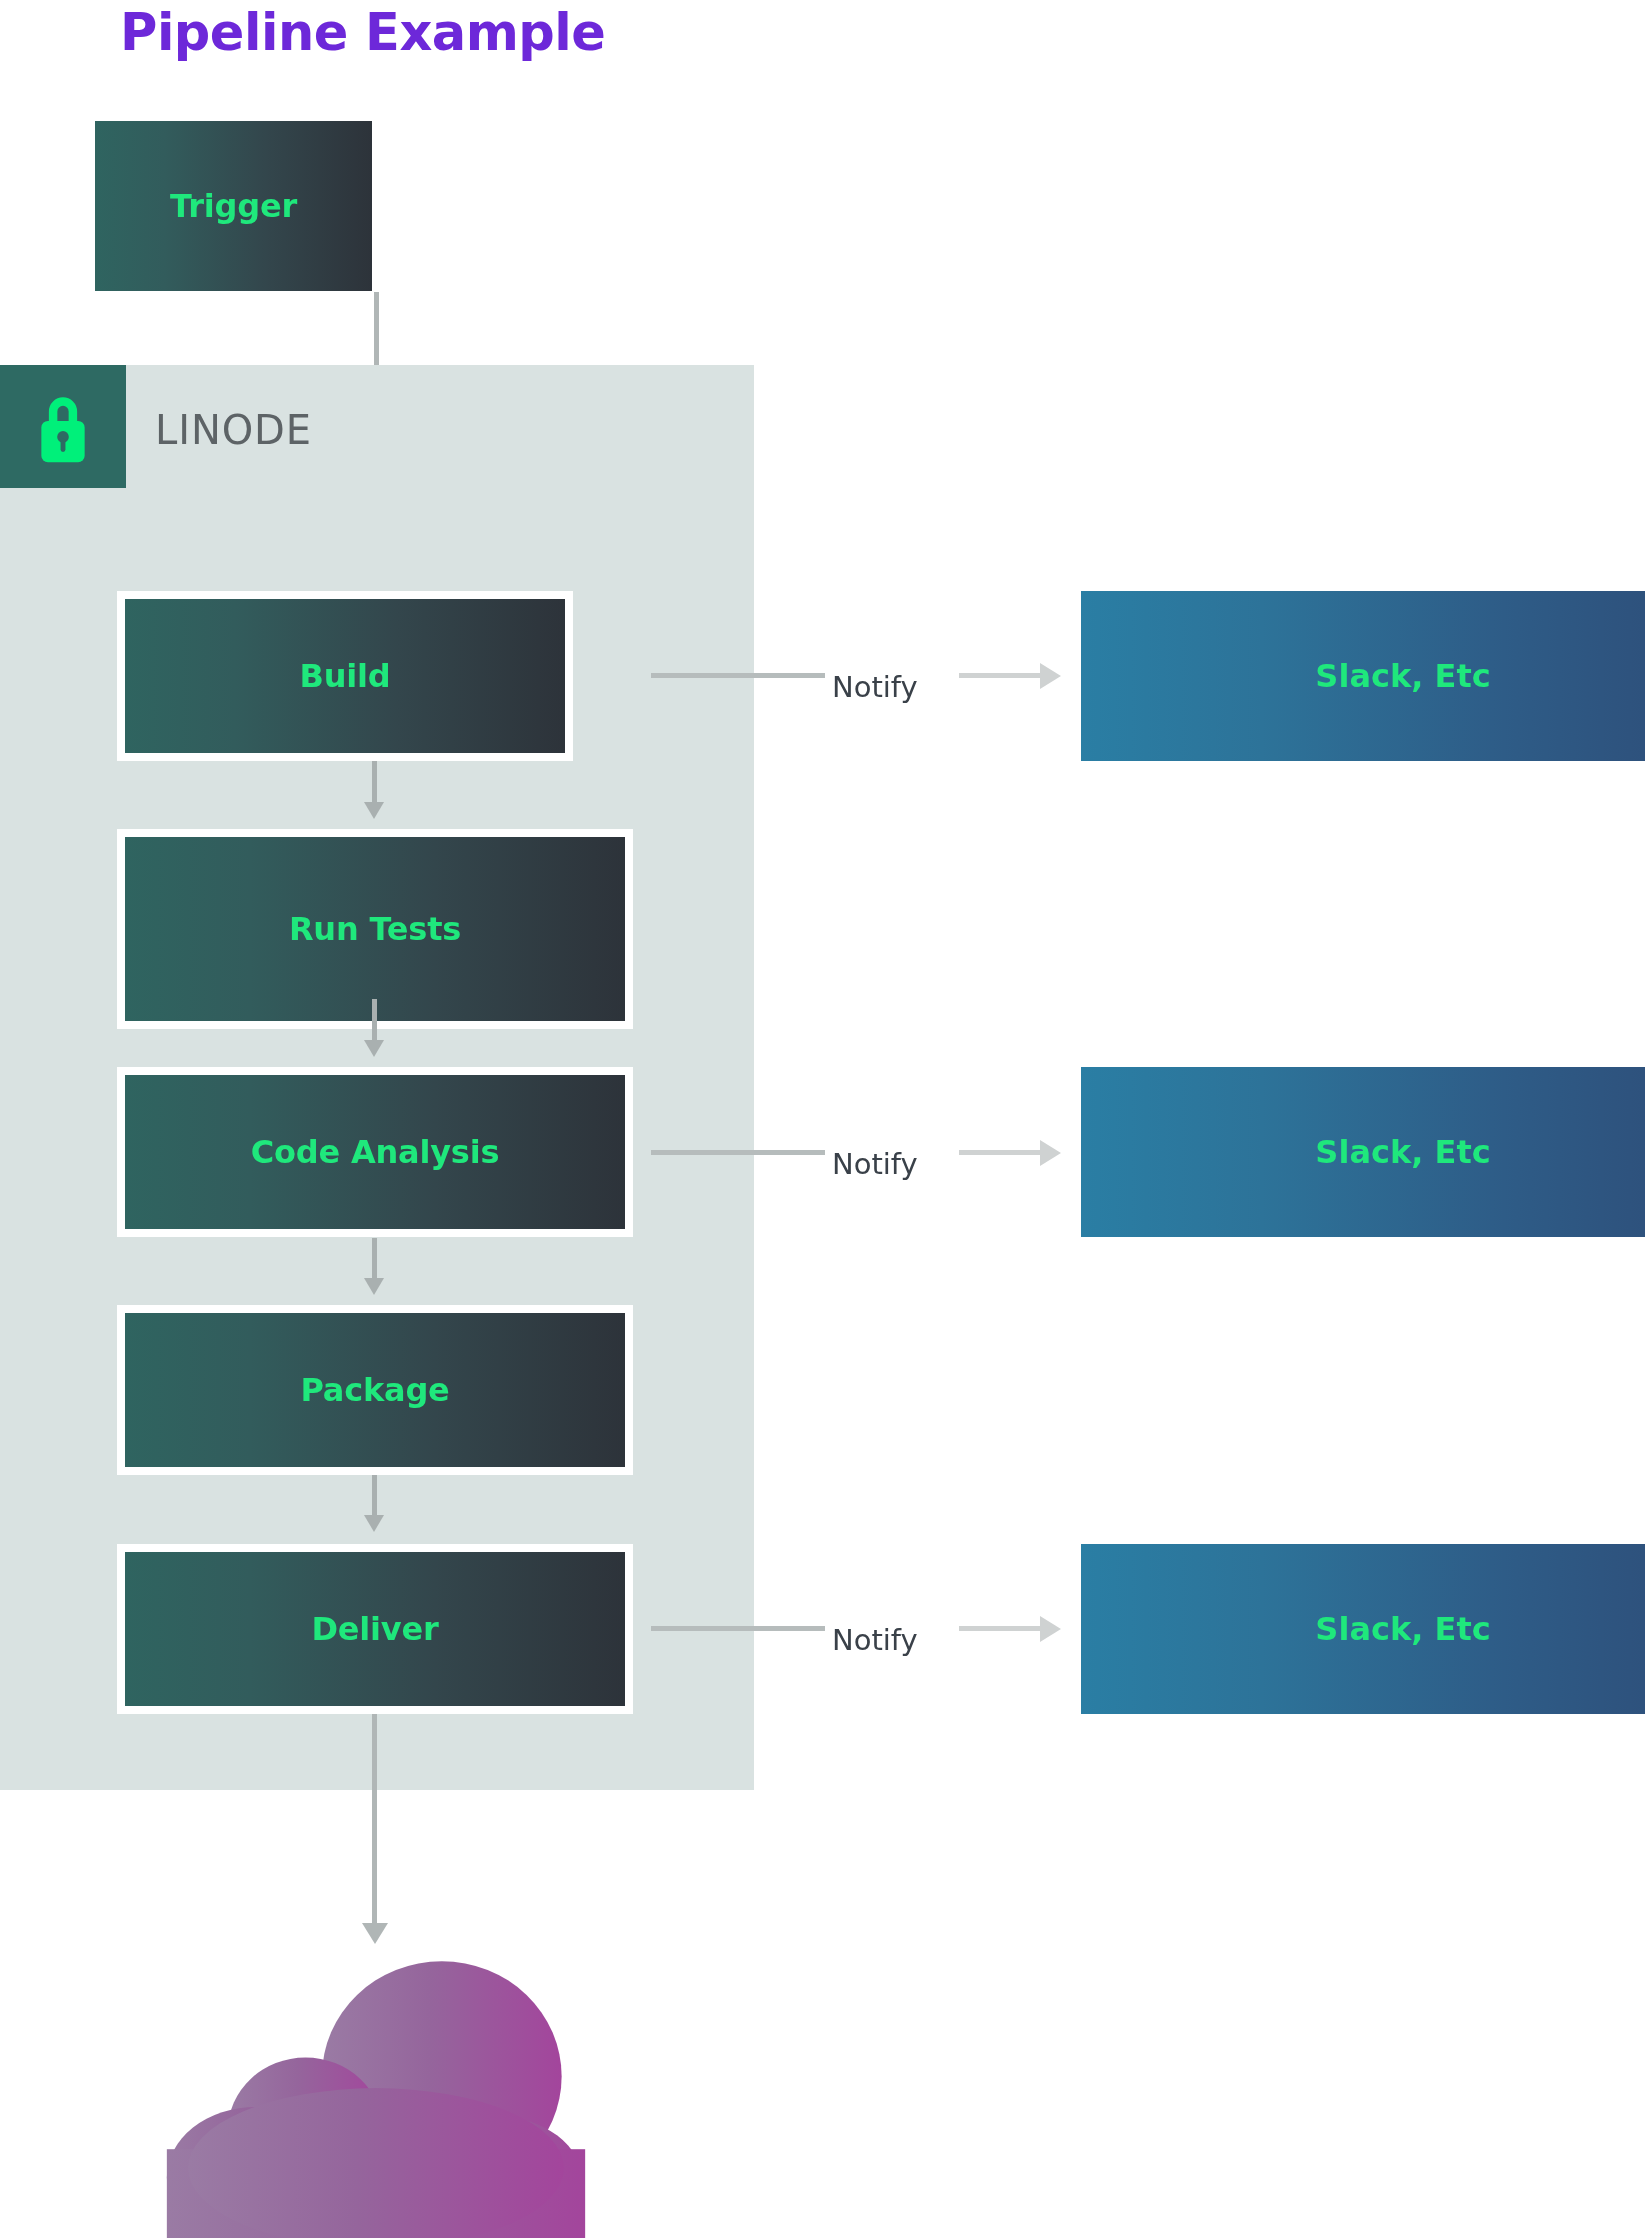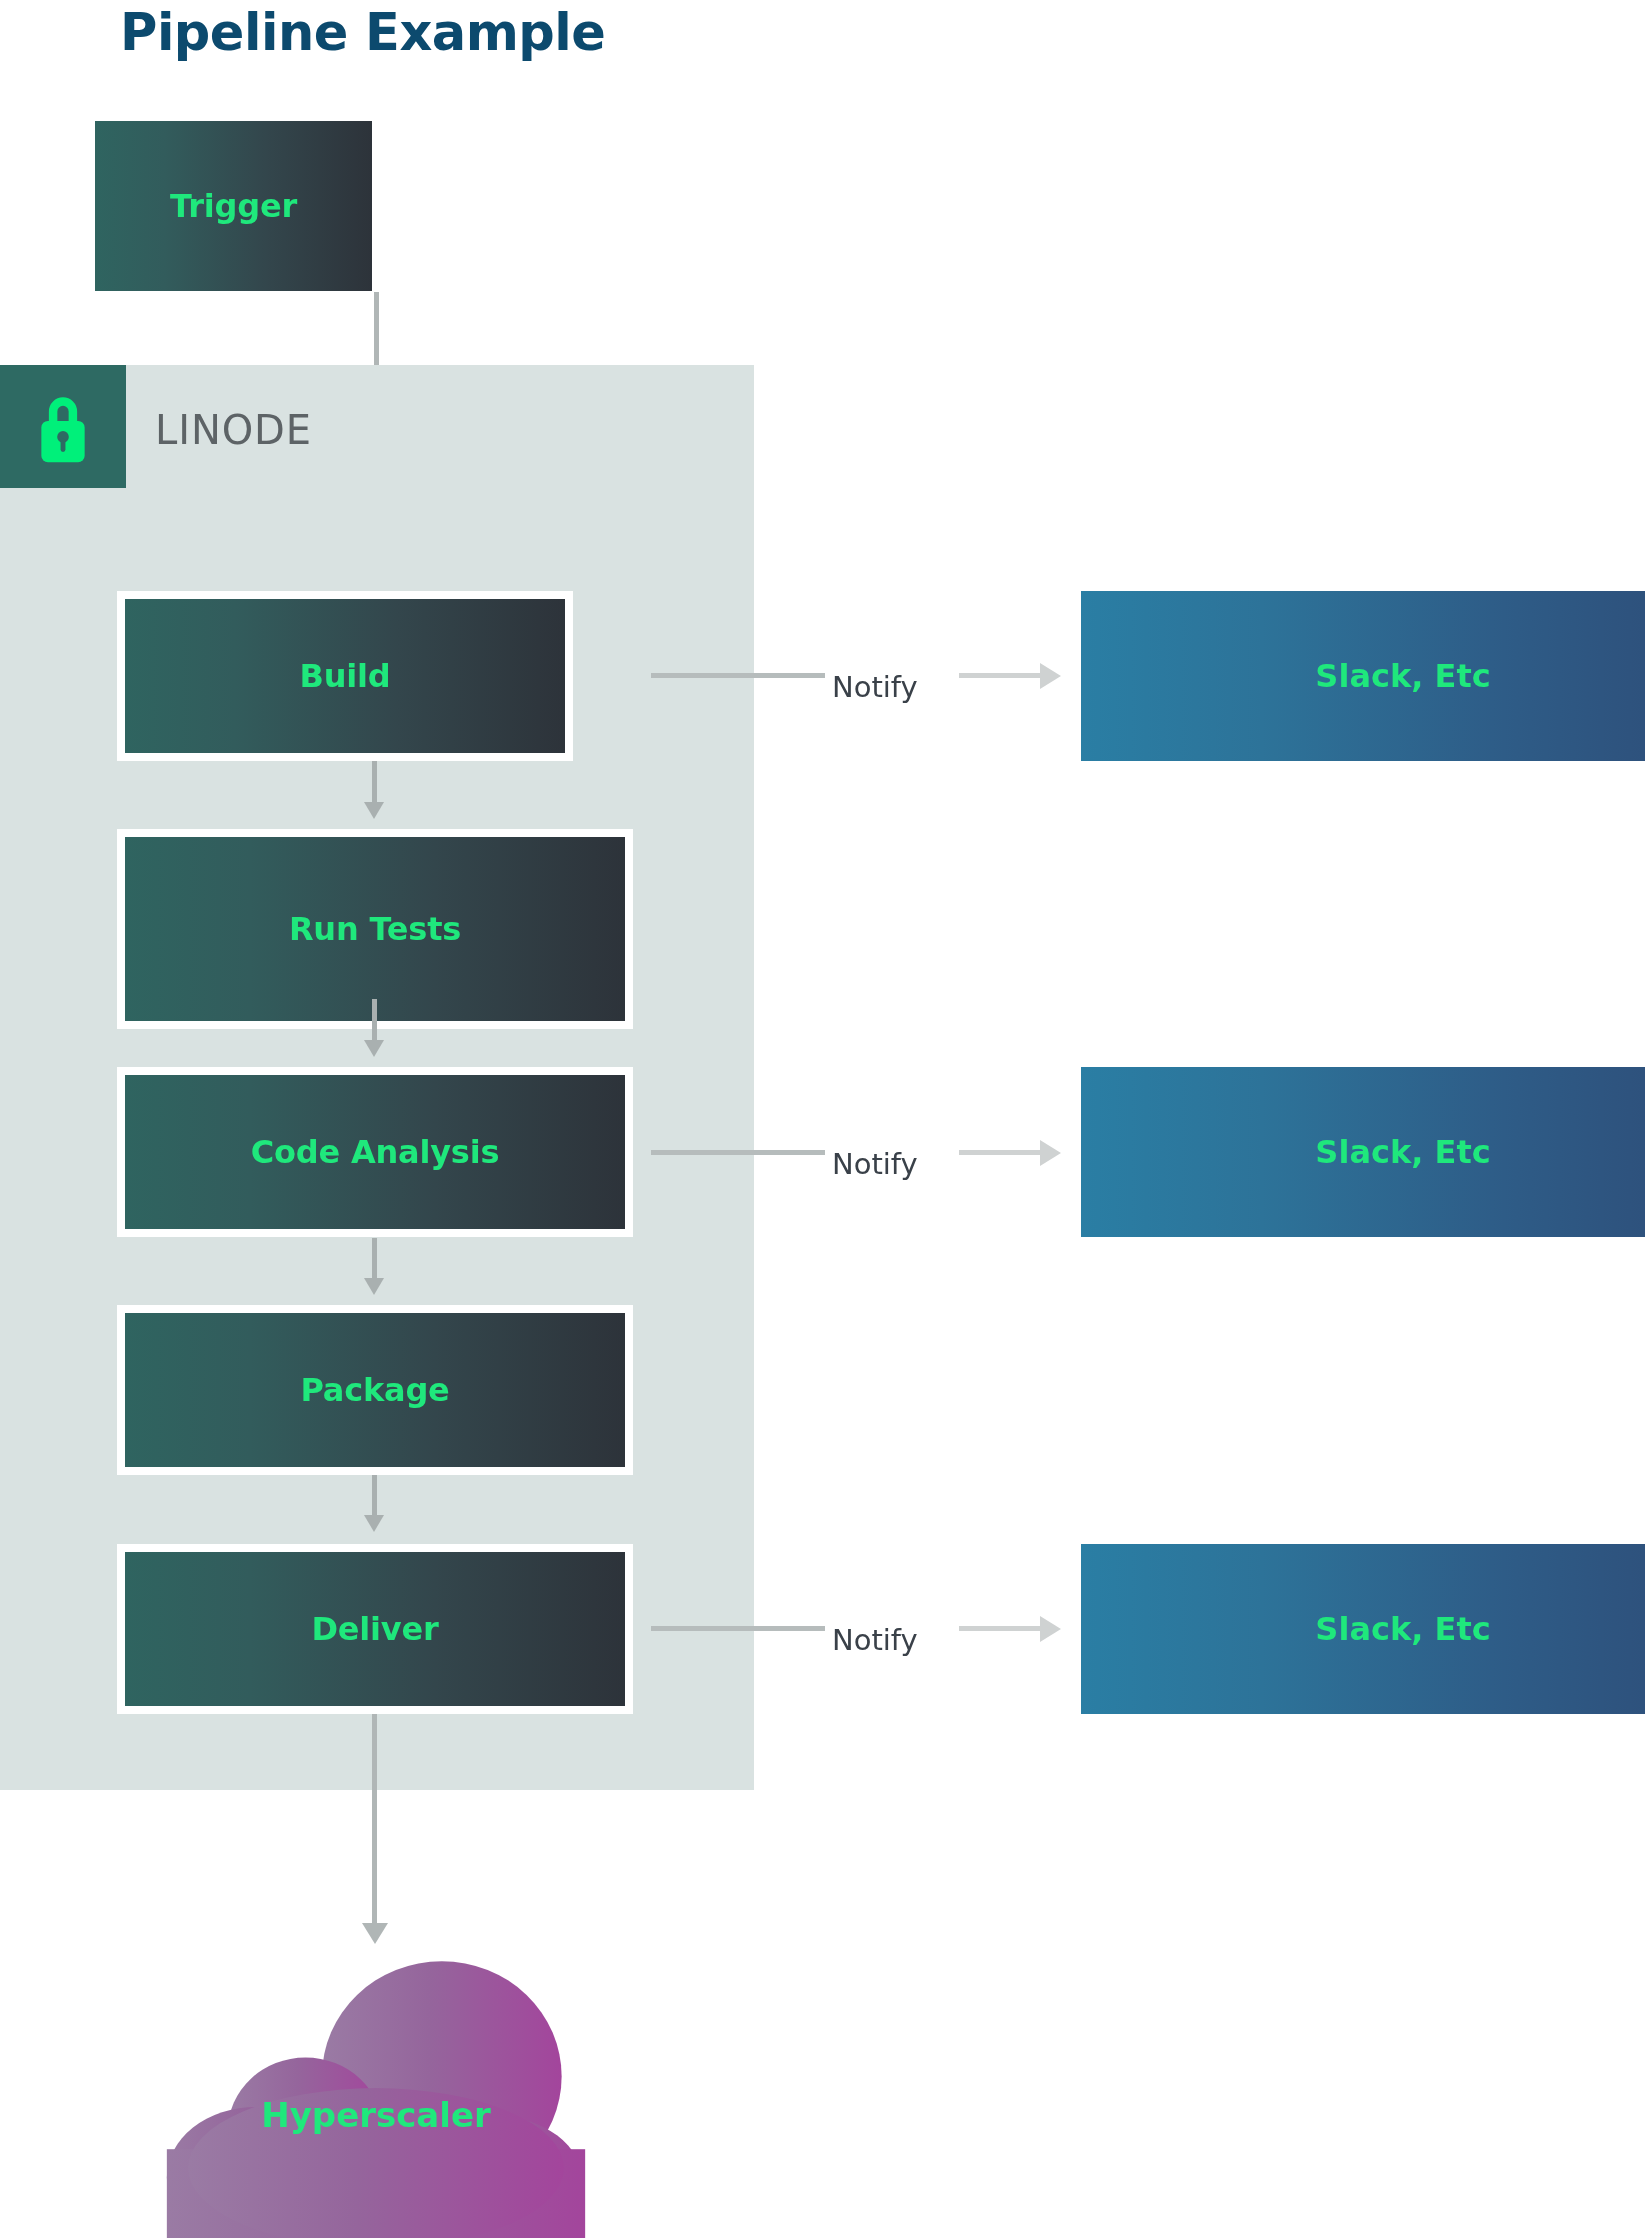--- a/index.html
+++ b/index.html
@@ -19,21 +19,21 @@
   }
 
   
   .page-title {
     position: absolute;
     left: 120px;
     top: 3.8px;
     font-family: "DejaVu Sans", sans-serif;
     font-size: 51px;
     font-weight: bold;
-    color: #0c4a6e;
+    color: #6d28d9;
     letter-spacing: -0.5px;
     line-height: 1.15;
     white-space: nowrap;
   }
 
   
   .zone-panel {
     position: absolute;
     left: 0px;
     top: 365px;
@@ -271,16 +271,15 @@
       <g fill="url(#cloudGrad)">
         <ellipse cx="640" cy="275" rx="255" ry="245"></ellipse>
         <ellipse cx="350" cy="390" rx="165" ry="155"></ellipse>
         <ellipse cx="245" cy="490" rx="190" ry="150"></ellipse>
         <ellipse cx="755" cy="500" rx="185" ry="140"></ellipse>
         <rect x="55" y="430" width="890" height="205" rx="0"></rect>
         <ellipse cx="500" cy="470" rx="400" ry="170"></ellipse>
       </g>
     </svg>
   </div>
-  <div class="cloud-label">Hyperscaler</div>
 
 </div>
 
 
 </body></html>

